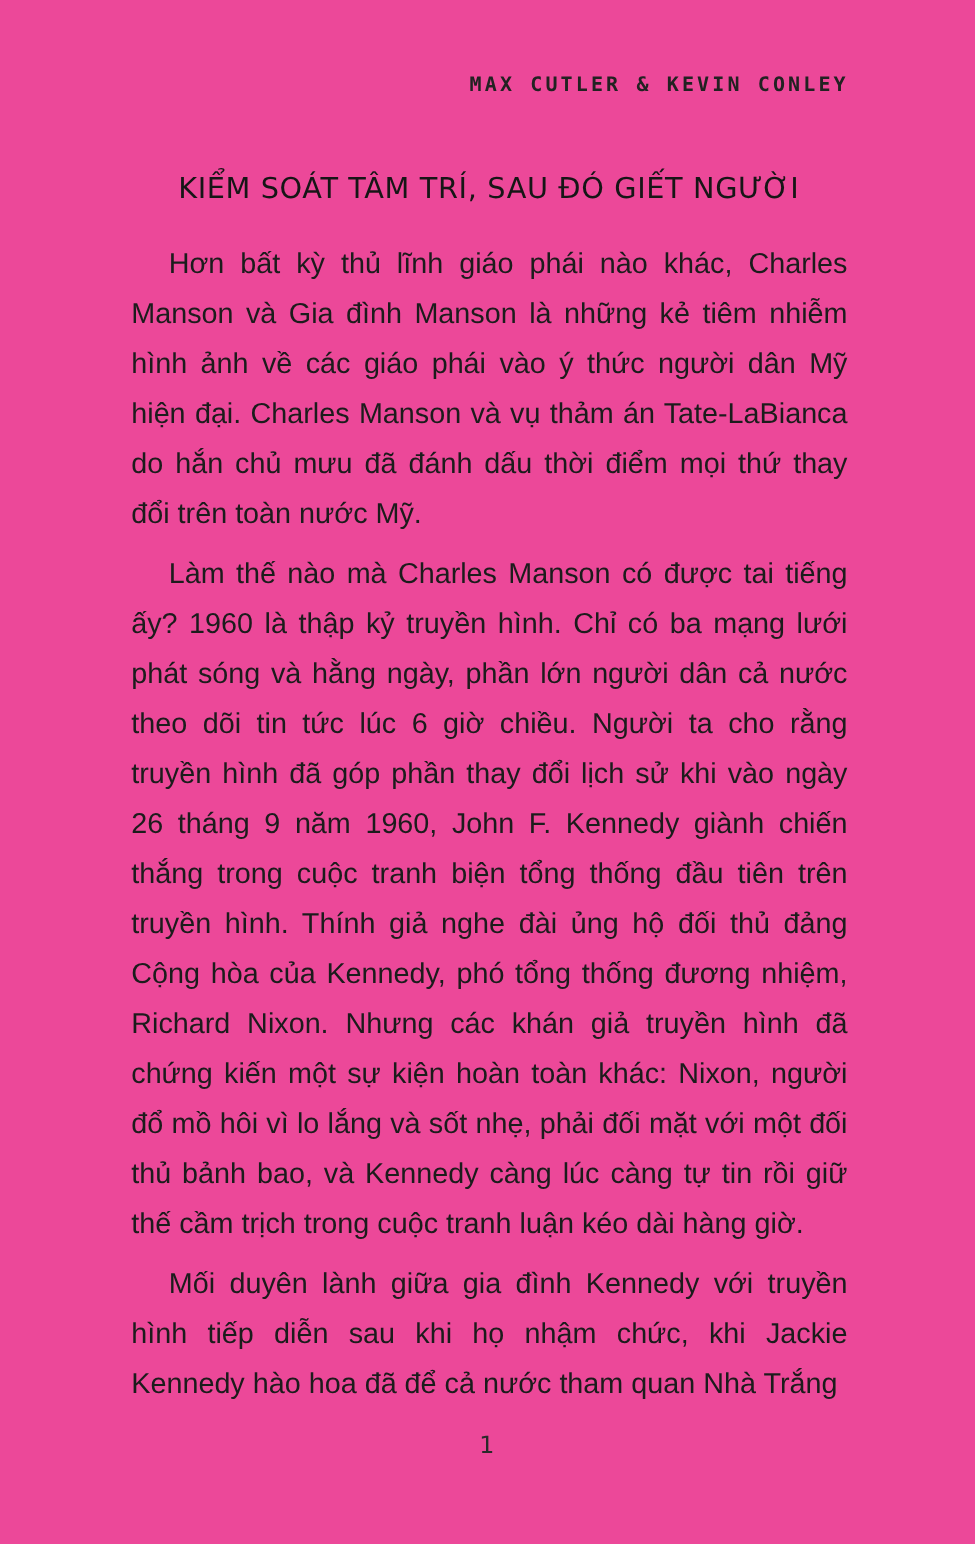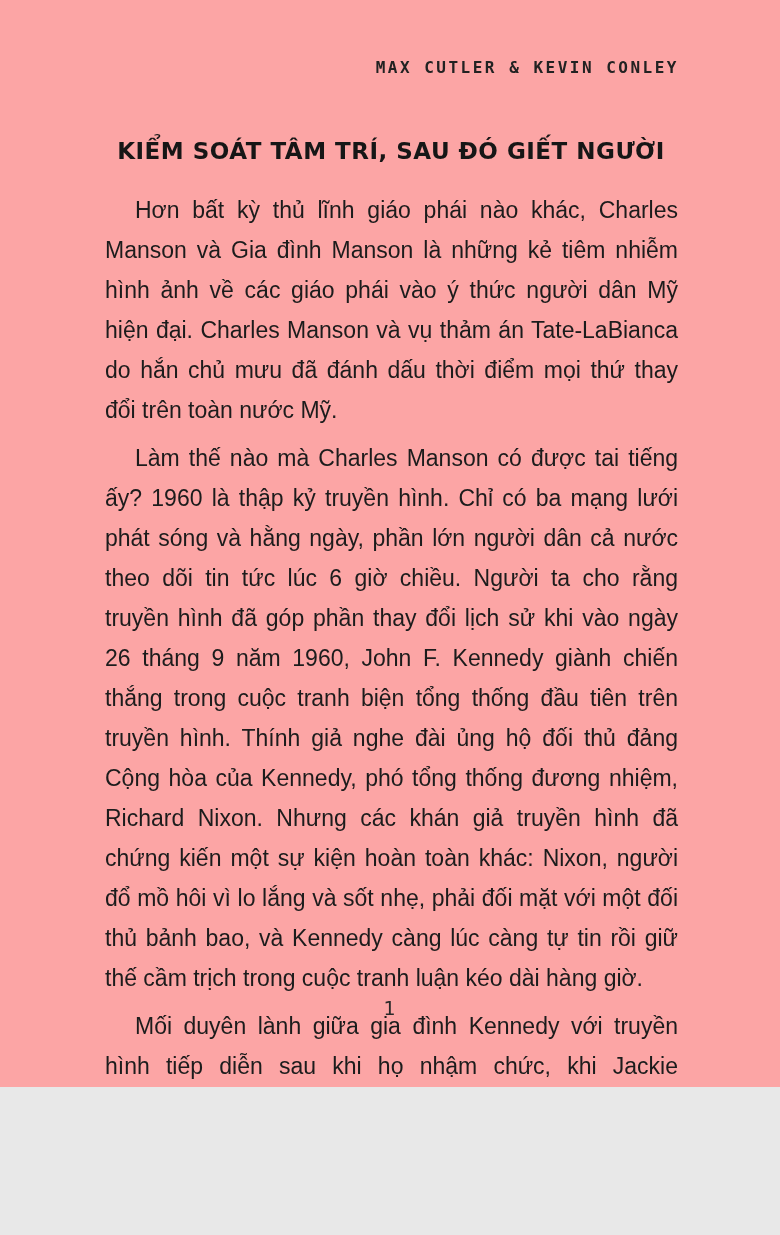--- a/index.html
+++ b/index.html
@@ -4,23 +4,23 @@
 <style>
   * { margin: 0; padding: 0; box-sizing: border-box; }
 
   html, body {
     background: #e8e8e8;
   }
 
   .book-page {
     position: relative;
     width: 780px;
-    height: 1087px;
+    height: 1235px;
     margin: 0 auto;
-    background: #fca5a5;
+    background: #ec4899;
     color: #1c1c1c;
     overflow: hidden;
   }
 
   .running-header {
     position: absolute;
     top: 58px;
     right: 101px;
     font-family: "DejaVu Sans Mono", "Liberation Mono", monospace;
     font-size: 16px;
@@ -31,21 +31,21 @@
   }
 
   .chapter-title {
     position: absolute;
     top: 138px;
     left: 105px;
     width: 572px;
     text-align: center;
     font-family: "DejaVu Sans", "Liberation Sans", sans-serif;
     font-size: 23px;
-    font-weight: 700;
+    font-weight: 400;
     letter-spacing: 0.5px;
     color: #161616;
     white-space: nowrap;
   }
 
   .page-body {
     position: absolute;
     top: 190px;
     left: 105px;
     width: 573px;

